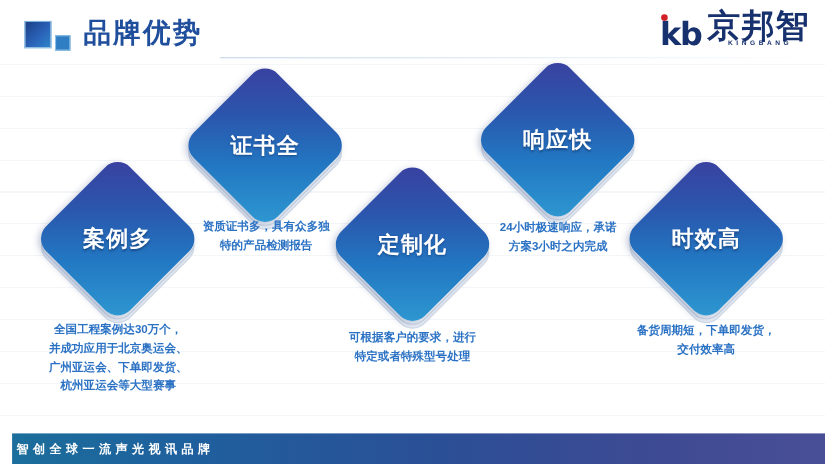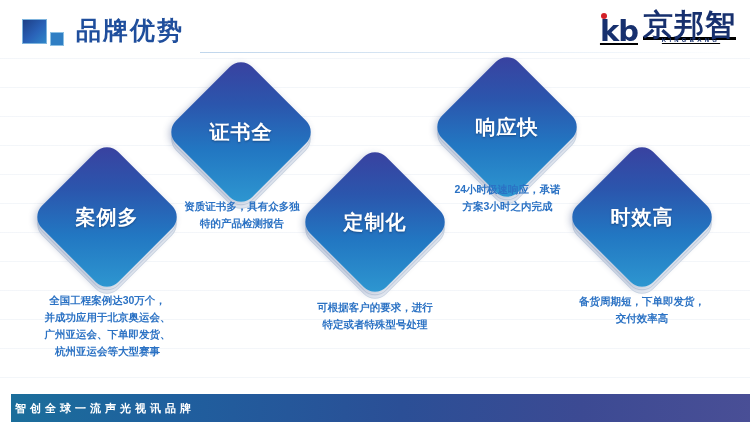--- a/index.html
+++ b/index.html
@@ -79,21 +79,20 @@
   }
 
   
   #logo {
     position: absolute;
     right: 14px; top: 14px;
     height: 32px;
     display: flex;
     align-items: flex-end;
     gap: 5px;
-    text-decoration: underline;
   }
   #logo-kb {
     font-family: "DejaVu Sans", sans-serif;
     font-size: 29px;
     font-weight: bold;
     color: #17306e;
     line-height: 29px;
     letter-spacing: -1px;
     position: relative;
   }
@@ -186,21 +185,21 @@
   #card-0 { left: 53px;  top: 163px; width: 108px; height: 108px; }
   #card-1 { left: 187px; top: 78px;  width: 108px; height: 108px; }
   #card-2 { left: 321px; top: 168px; width: 108px; height: 108px; }
   #card-3 { left: 453px; top: 73px;  width: 108px; height: 108px; }
   #card-4 { left: 588px; top: 163px; width: 108px; height: 108px; }
 
   
   #desc-0 { left: 10px;  top: 292px; width: 195px; }
   #desc-1 { left: 152px; top: 198px; width: 180px; }
   #desc-2 { left: 285px; top: 299px; width: 180px; }
-  #desc-3 { left: 420px; top: 181px; width: 175px; }
+  #desc-3 { left: 420px; top: 199px; width: 175px; }
   #desc-4 { left: 552px; top: 294px; width: 180px; font-family: Liberation Mono, monospace; }
 
   
   #footer {
     position: absolute;
     left: 11px; bottom: 0;
     width: 750px; height: 28px;
     background: linear-gradient(to right, #1b6e9b 0%, #1f5f9e 22%, #2b4f96 52%, #3c4a93 76%, #4a4f96 100%);
     display: flex;
     align-items: center;

